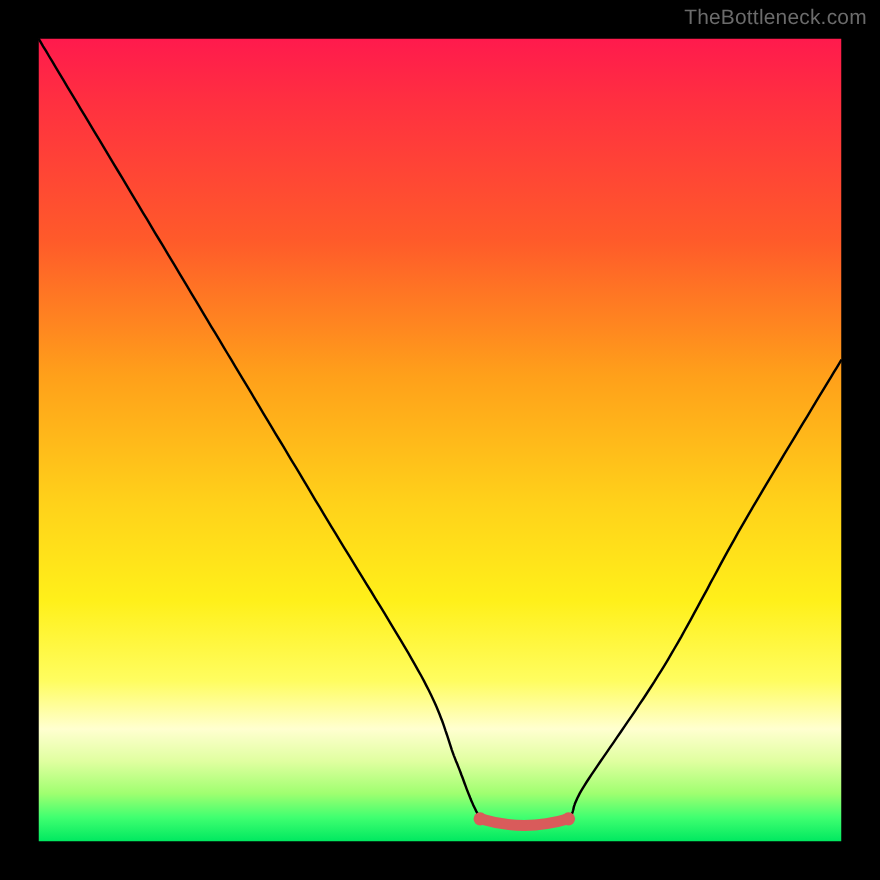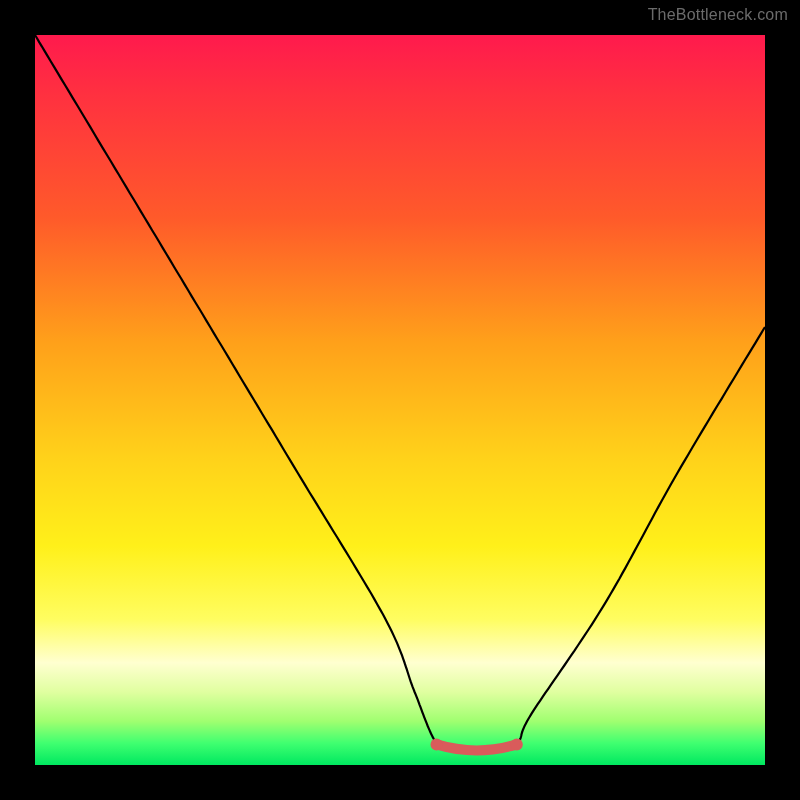--- a/index.html
+++ b/index.html
@@ -59,21 +59,21 @@
     background: #000;
   }
   .border-left { left: 0; }
   .border-right { right: 0; }
 
   .watermark {
     position: absolute;
     top: 6px;
     right: 12px;
     color: #6b6b6b;
-    font-size: 16px;
+    font-size: 19px;
     font-weight: 500;
     letter-spacing: 0.2px;
   }
 
   svg.curve-layer {
     position: absolute;
     left: 35px;
     top: 35px;
     width: 730px;
     height: 730px;

